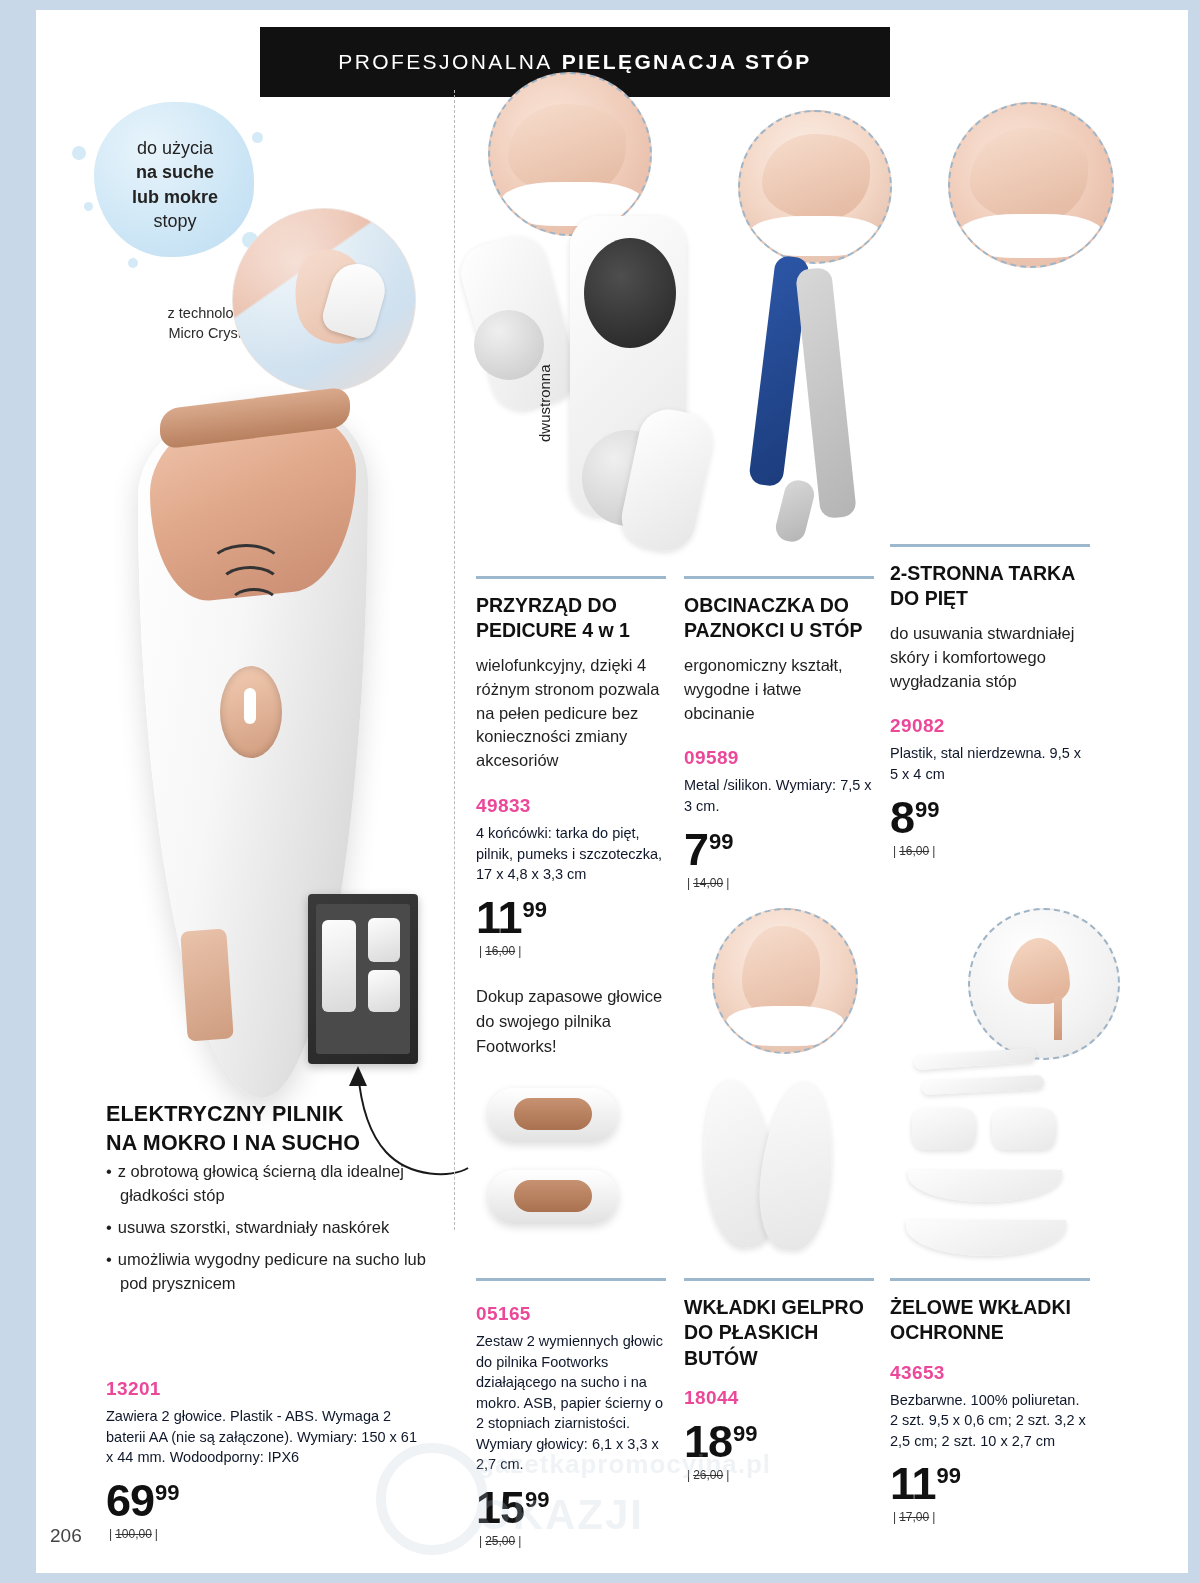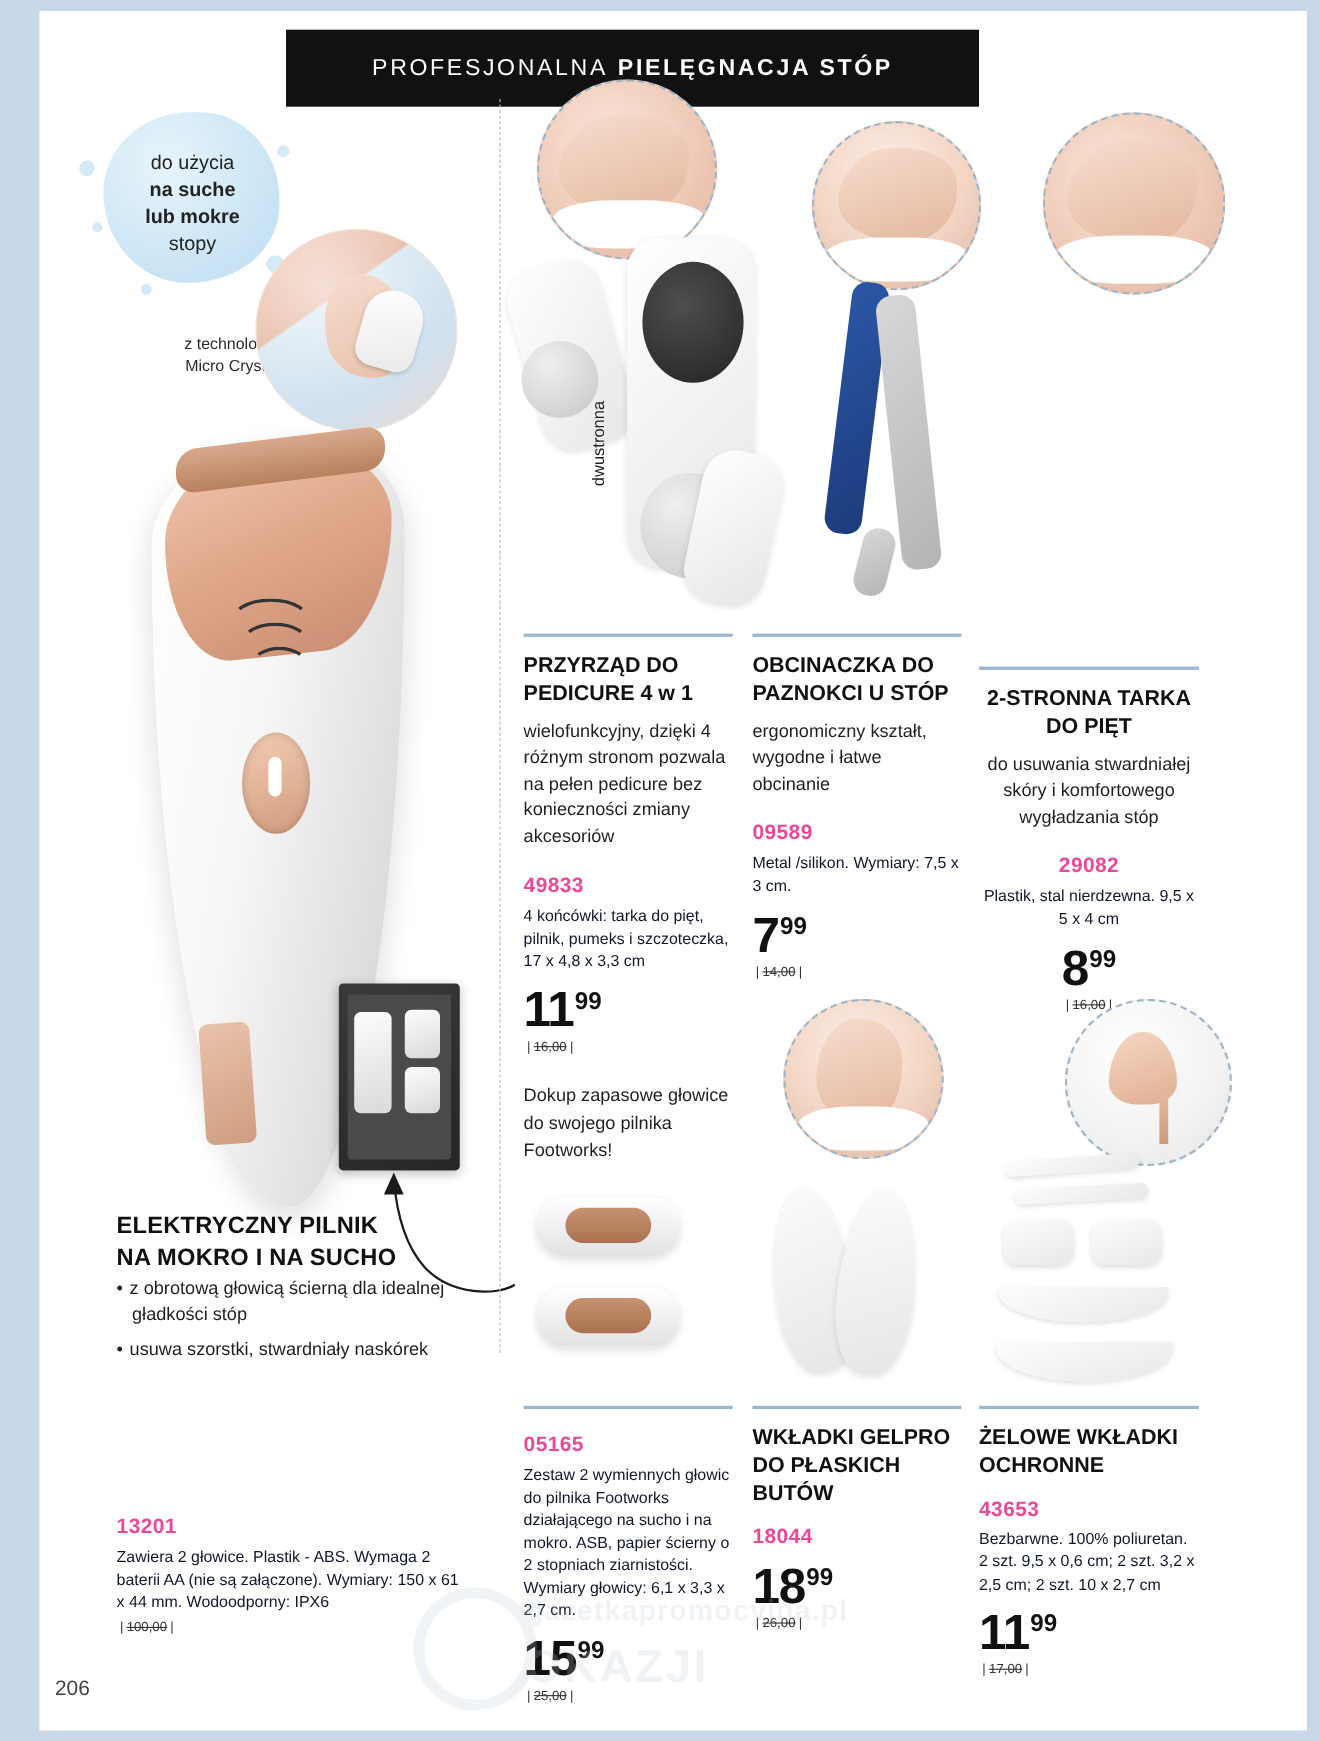--- a/index.html
+++ b/index.html
@@ -435,26 +435,28 @@
       <path d="M132 108 C 116 118, 74 118, 50 92 C 30 70, 24 36, 22 12" fill="none" stroke="#1a1a1a" stroke-width="2"></path>
       <path d="M22 6 L 31 26 L 13 26 Z" fill="#1a1a1a"></path>
     </svg>
 
     <div class="left-title" style="white-space:pre-line;">ELEKTRYCZNY PILNIK
 NA MOKRO I NA SUCHO</div>
     <div class="left-bullets">
       <ul>
         <li>z obrotową głowicą ścierną dla idealnej gładkości stóp</li>
         <li>usuwa szorstki, stwardniały naskórek</li>
+        <li>umożliwia wygodny pedicure na sucho lub pod prysznicem</li>
       </ul>
     </div>
 
     <div class="price-block" style="left:70px; top:1368px; width:320px;">
       <div class="code">13201</div>
       <div class="desc">Zawiera 2 głowice. Plastik - ABS. Wymaga 2 baterii AA (nie są załączone). Wymiary: 150 x 61 x 44 mm. Wodoodporny: IPX6</div>
+      <div class="price"><span>69</span><sup>99</sup></div>
       <div class="oldprice"><span class="bar">|</span><s>100,00</s><span class="bar">|</span></div>
     </div>
 
     <div class="vdiv"></div>
 
     <div class="cp cp-dashed skin-a" style="left:452px; top:62px; width:160px; height:160px;">
       <div class="leg" style="left:18px; top:30px; width:118px; height:92px;"></div>
       <div class="wht" style="left:12px; top:108px; width:140px; height:44px;"></div>
     </div>
 
@@ -497,21 +499,21 @@
       <div class="prod-title">OBCINACZKA DO PAZNOKCI U STÓP</div>
       <div class="prod-sub">ergonomiczny kształt, wygodne i łatwe obcinanie</div>
       <div style="margin-top:22px;">
         <div class="code">09589</div>
         <div class="desc">Metal /silikon. Wymiary: 7,5 x 3 cm.</div>
         <div class="price"><span>7</span><sup>99</sup></div>
         <div class="oldprice"><span class="bar">|</span><s>14,00</s><span class="bar">|</span></div>
       </div>
     </div>
 
-    <div class="col" style="left:854px; top:596px; width:200px;text-align:center;">
+    <div class="col" style="left:854px; top:534px; width:200px;">
       <div class="rule"></div>
       <div class="prod-title">2-STRONNA TARKA DO PIĘT</div>
       <div class="prod-sub">do usuwania stwardniałej skóry i komfortowego wygładzania stóp</div>
       <div style="margin-top:22px;">
         <div class="code">29082</div>
         <div class="desc">Plastik, stal nierdzewna. 9,5 x 5 x 4 cm</div>
         <div class="price"><span>8</span><sup>99</sup></div>
         <div class="oldprice"><span class="bar">|</span><s>16,00</s><span class="bar">|</span></div>
       </div>
     </div>

